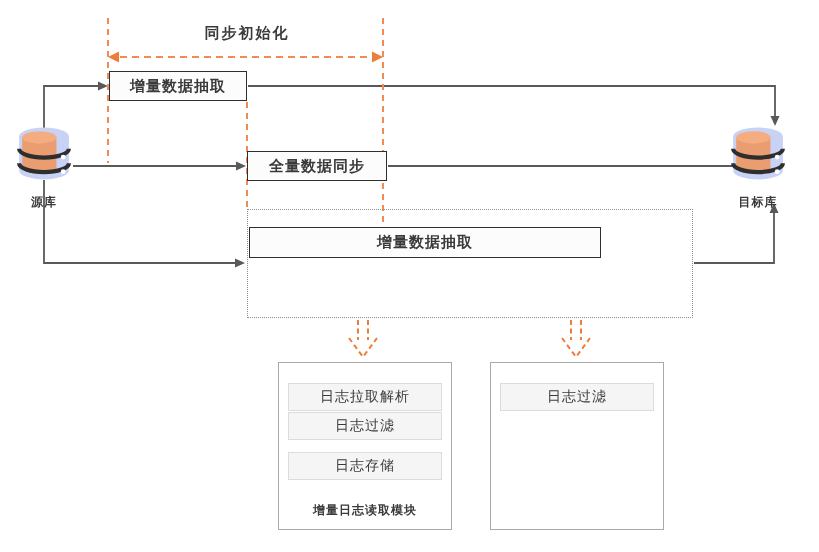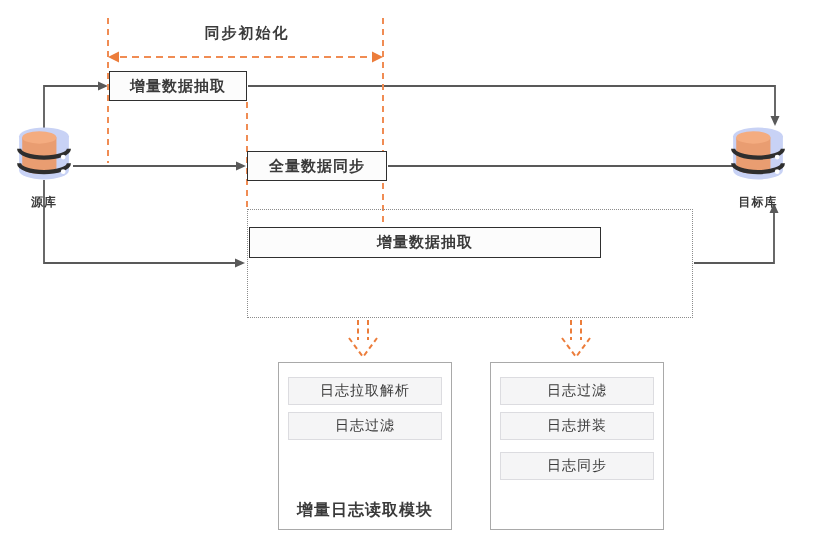--- a/index.html
+++ b/index.html
@@ -35,25 +35,25 @@
     border:1.5px solid #a9a9a9;background:#ffffff;
   }
   .module-left{left:278px;}
   .module-right{left:490px;}
   .module-item{
     position:absolute;left:9px;width:154px;height:28px;box-sizing:border-box;
     background:#f5f5f6;border:1px solid #dcdce0;
     display:flex;align-items:center;justify-content:center;
     font-size:14px;font-weight:500;letter-spacing:1px;
   }
-  .mi-1{top:14px;} .mi-2{top:49px;} .mi-3{top:89px;}
+  .mi-1{top:20px;} .mi-2{top:49px;} .mi-3{top:89px;}
   .module-label{
     position:absolute;left:0;right:0;top:129px;height:36px;
     display:flex;align-items:center;justify-content:center;
-    font-size:16px;font-weight:700;letter-spacing:1px;
+    font-size:12px;font-weight:700;letter-spacing:1px;
   }
 </style>
 </head>
 <body>
 
 <div class="canvas">
 
   <svg class="connectors" viewBox="0 0 819 552">
 
     <g stroke="#595959" stroke-width="1.8" fill="#595959">
@@ -133,22 +133,21 @@
       <path d="M3,36 a24,8.5 0 0 0 48,0" fill="none" stroke="#2E2E2E" stroke-width="4"></path>
       <circle cx="45.5" cy="30" r="2.3" fill="#ffffff"></circle>
       <circle cx="45.5" cy="44" r="2.3" fill="#ffffff"></circle>
     </svg>
     <div class="db-label">目标库</div>
   </div>
 
   <div class="module module-left">
     <div class="module-item mi-1">日志拉取解析</div>
     <div class="module-item mi-2">日志过滤</div>
+    <div class="module-item mi-3">日志存储</div>
     <div class="module-label">增量日志读取模块</div>
   </div>
 
   <div class="module module-right">
     <div class="module-item mi-1">日志过滤</div>
-    <div class="module-item mi-2">日志拼装</div>
-    <div class="module-item mi-3">日志同步</div>
   </div>
 
 </div>
 
 </body></html>

